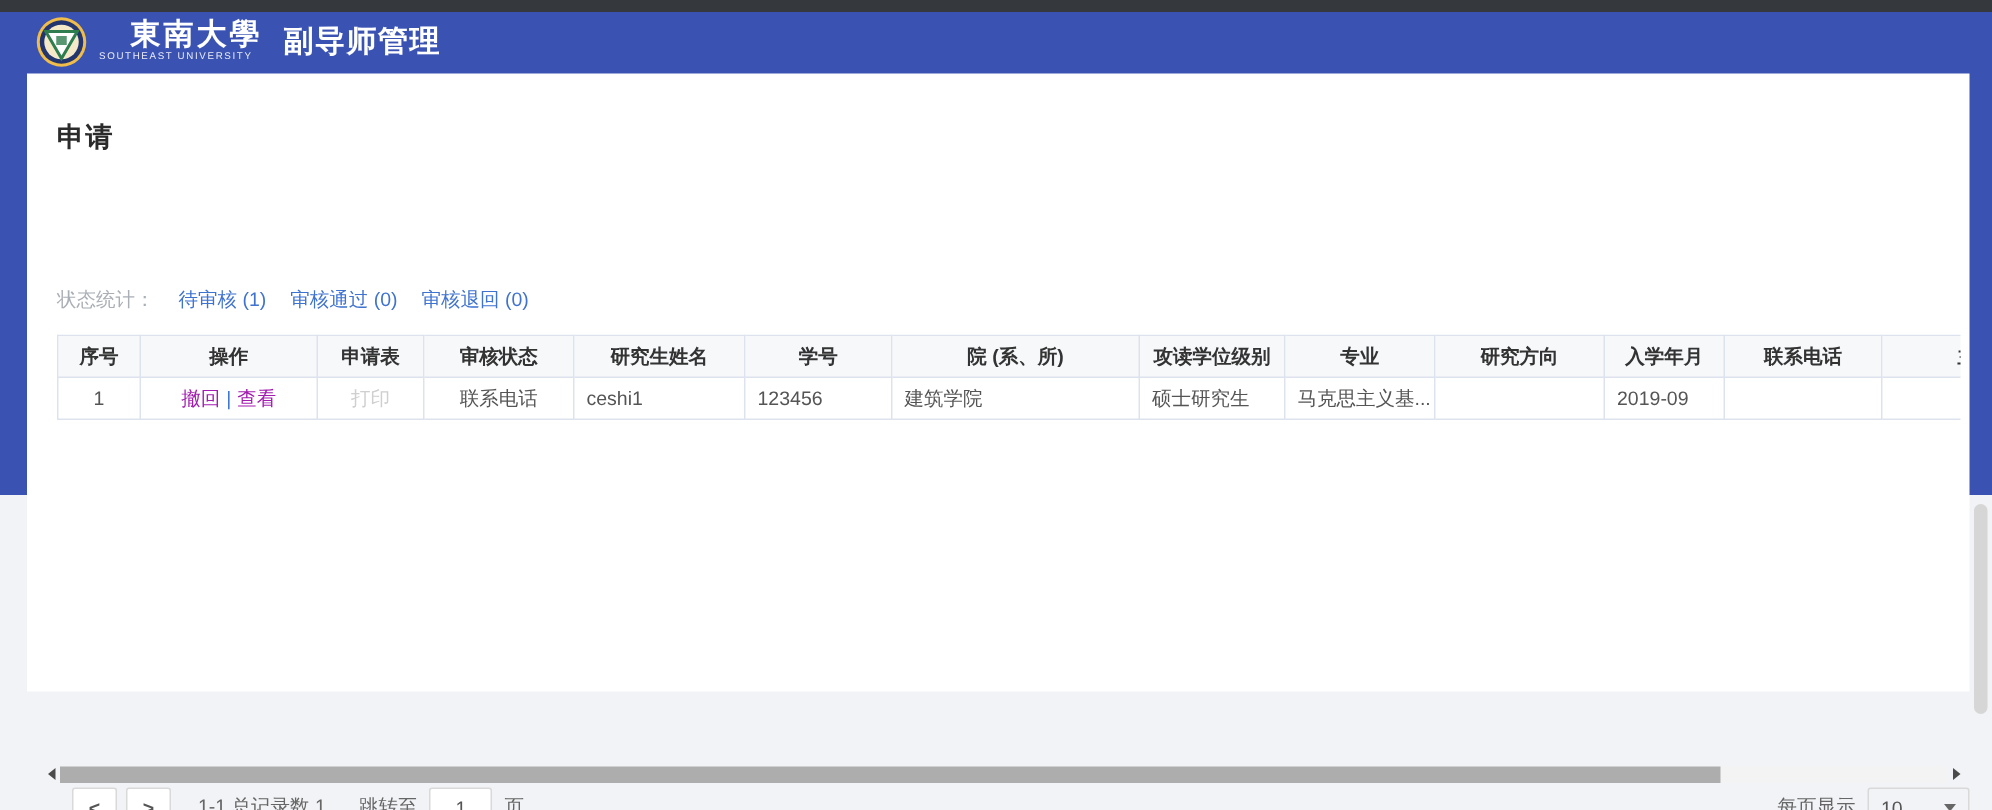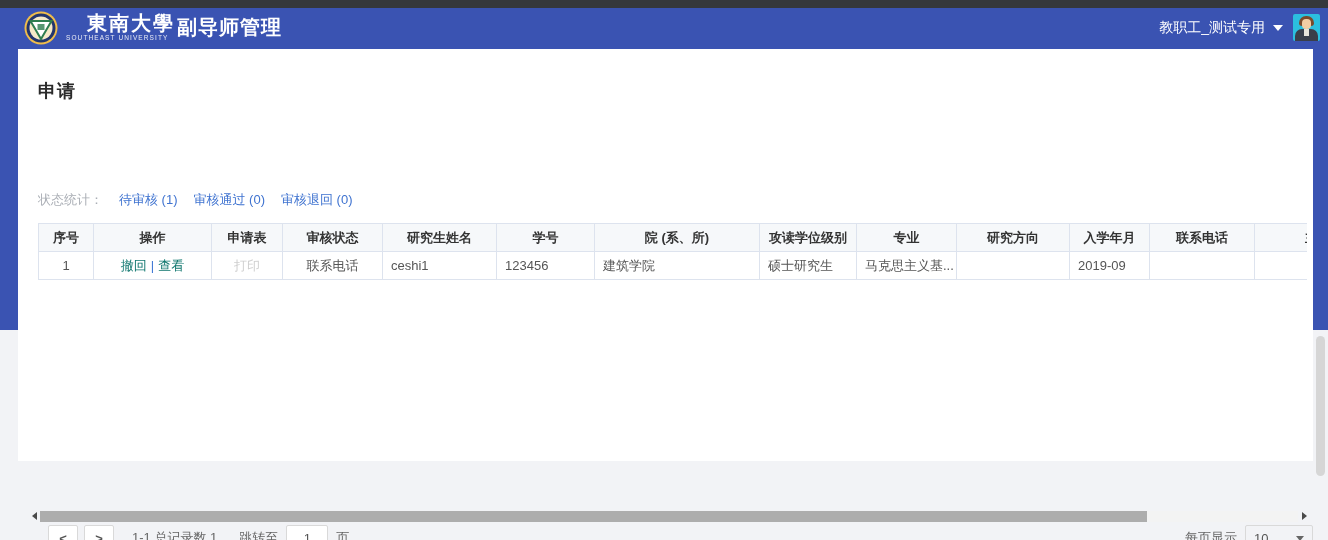--- a/index.html
+++ b/index.html
@@ -11,21 +11,21 @@
     color:#333;
   }
   
   .topbar { position:absolute; left:0; top:0; width:1328px; height:8px; background:#35383c; }
   .blue-band { position:absolute; left:0; top:8px; width:1328px; height:322px; background:#3a53b2; }
   .header { position:absolute; left:0; top:8px; width:1328px; height:39px; display:flex; align-items:center; z-index:3; }
   .logo { width:34px; height:34px; margin-left:24px; flex:0 0 auto; }
   .brand { margin-left:8px; display:flex; flex-direction:column; line-height:1; }
   .brand-cn { font-family:"Liberation Serif","DejaVu Serif",serif; font-weight:bold; font-size:20px; color:#fff; letter-spacing:2px;margin-left:21px; }
   .brand-en { font-size:6.5px; color:#e8eaf5; letter-spacing:1.1px; margin-top:2px; }
-  .app-title { margin-left:2px; font-size:20px; font-weight:bold; color:#fff; letter-spacing:1px; }
+  .app-title { margin-left:14px; font-size:20px; font-weight:bold; color:#fff; letter-spacing:1px; }
   .header-right { margin-left:auto; display:flex; align-items:center; margin-right:8px; }
   .user-name { color:#fff; font-size:14px; }
   .caret-down { width:0; height:0; border-left:5px solid transparent; border-right:5px solid transparent; border-top:6px solid #fff; margin-left:8px; }
   .avatar { width:27px; height:27px; margin-left:10px; border-radius:2px; background:#2bbfdf; position:relative; overflow:hidden; }
   .avatar .hair { position:absolute; left:6px; top:2px; width:15px; height:10px; border-radius:7px 7px 3px 3px; background:#7a4a2b; }
   .avatar .face { position:absolute; left:9px; top:5px; width:9px; height:10px; border-radius:4px; background:#f3cda4; }
   .avatar .body { position:absolute; left:2px; top:15px; width:23px; height:14px; border-radius:7px 7px 0 0; background:#3a3f4a; }
   .avatar .shirt { position:absolute; left:11px; top:15px; width:5px; height:7px; background:#e8e4da; }
   
   .panel { position:absolute; left:18px; top:49px; width:1295px; height:412px; background:#fff; z-index:2; }
@@ -37,21 +37,21 @@
   .status-bar { position:absolute; left:20px; top:142px; font-size:13px; display:flex; align-items:center; }
   .status-label { color:#aaaeb5; }
   .status-link { color:#3f73d0; margin-left:16px; cursor:pointer; }
   
   .table-wrap { position:absolute; left:20px; top:174px; right:6px; overflow:hidden; }
   table { border-collapse:collapse; table-layout:fixed; width:1356px; font-size:13px; }
   th, td { border:1px solid #dde3ee; height:28px; padding:0 8px; white-space:nowrap; overflow:hidden; }
   th { background:#f6f8fa; font-weight:bold; color:#333; text-align:center; }
   td { color:#555; text-align:left; }
   td.c { text-align:center; }
-  a.cell-link { color:#0f766e; text-decoration:none; cursor:pointer; }
+  a.cell-link { color:#a21caf; text-decoration:none; cursor:pointer; }
   .link-sep { color:#3f78d4; margin:0 4px; }
   .disabled-link { color:#cfcfcf; }
   
   .hscroll { position:absolute; left:12px; top:461px; width:1278px; height:12px; display:flex; align-items:center; }
   .hs-arrow { width:8px; height:12px; display:flex; align-items:center; justify-content:center; flex:0 0 auto; cursor:pointer; }
   .tri-left { width:0; height:0; border-top:4px solid transparent; border-bottom:4px solid transparent; border-right:5px solid #4a4a4a; }
   .tri-right { width:0; height:0; border-top:4px solid transparent; border-bottom:4px solid transparent; border-left:5px solid #4a4a4a; }
   .hs-track { flex:1; height:11px; background:#f3f3f3; position:relative; margin:0 2px; }
   .hs-thumb { position:absolute; left:0; top:0; height:11px; width:88%; background:#adadad; cursor:grab; }
   
@@ -79,30 +79,20 @@
     <circle cx="17" cy="17" r="14.5" fill="#22356e"></circle>
     <circle cx="17" cy="17" r="11.5" fill="#f5e9c8"></circle>
     <path d="M6.5 10 L27.5 10 L17 28 Z" fill="#ffffff" stroke="#2e7d4f" stroke-width="2"></path>
     <rect x="13.5" y="13" width="7" height="6" fill="#2e7d4f" opacity="0.8"></rect>
   </svg>
   <div class="brand">
     <span class="brand-cn">東南大學</span>
     <span class="brand-en">SOUTHEAST UNIVERSITY</span>
   </div>
   <div class="app-title">副导师管理</div>
-  <div class="header-right">
-    <span class="user-name">教职工_测试专用</span>
-    <span class="caret-down"></span>
-    <div class="avatar">
-      <div class="hair"></div>
-      <div class="face"></div>
-      <div class="body"></div>
-      <div class="shirt"></div>
-    </div>
-  </div>
 </div>
 
 <div class="panel">
   <div class="page-title">申请</div>
 
 
   <div class="status-bar">
     <span class="status-label">状态统计：</span>
     <span class="status-link">待审核 (1)</span>
     <span class="status-link">审核通过 (0)</span>

